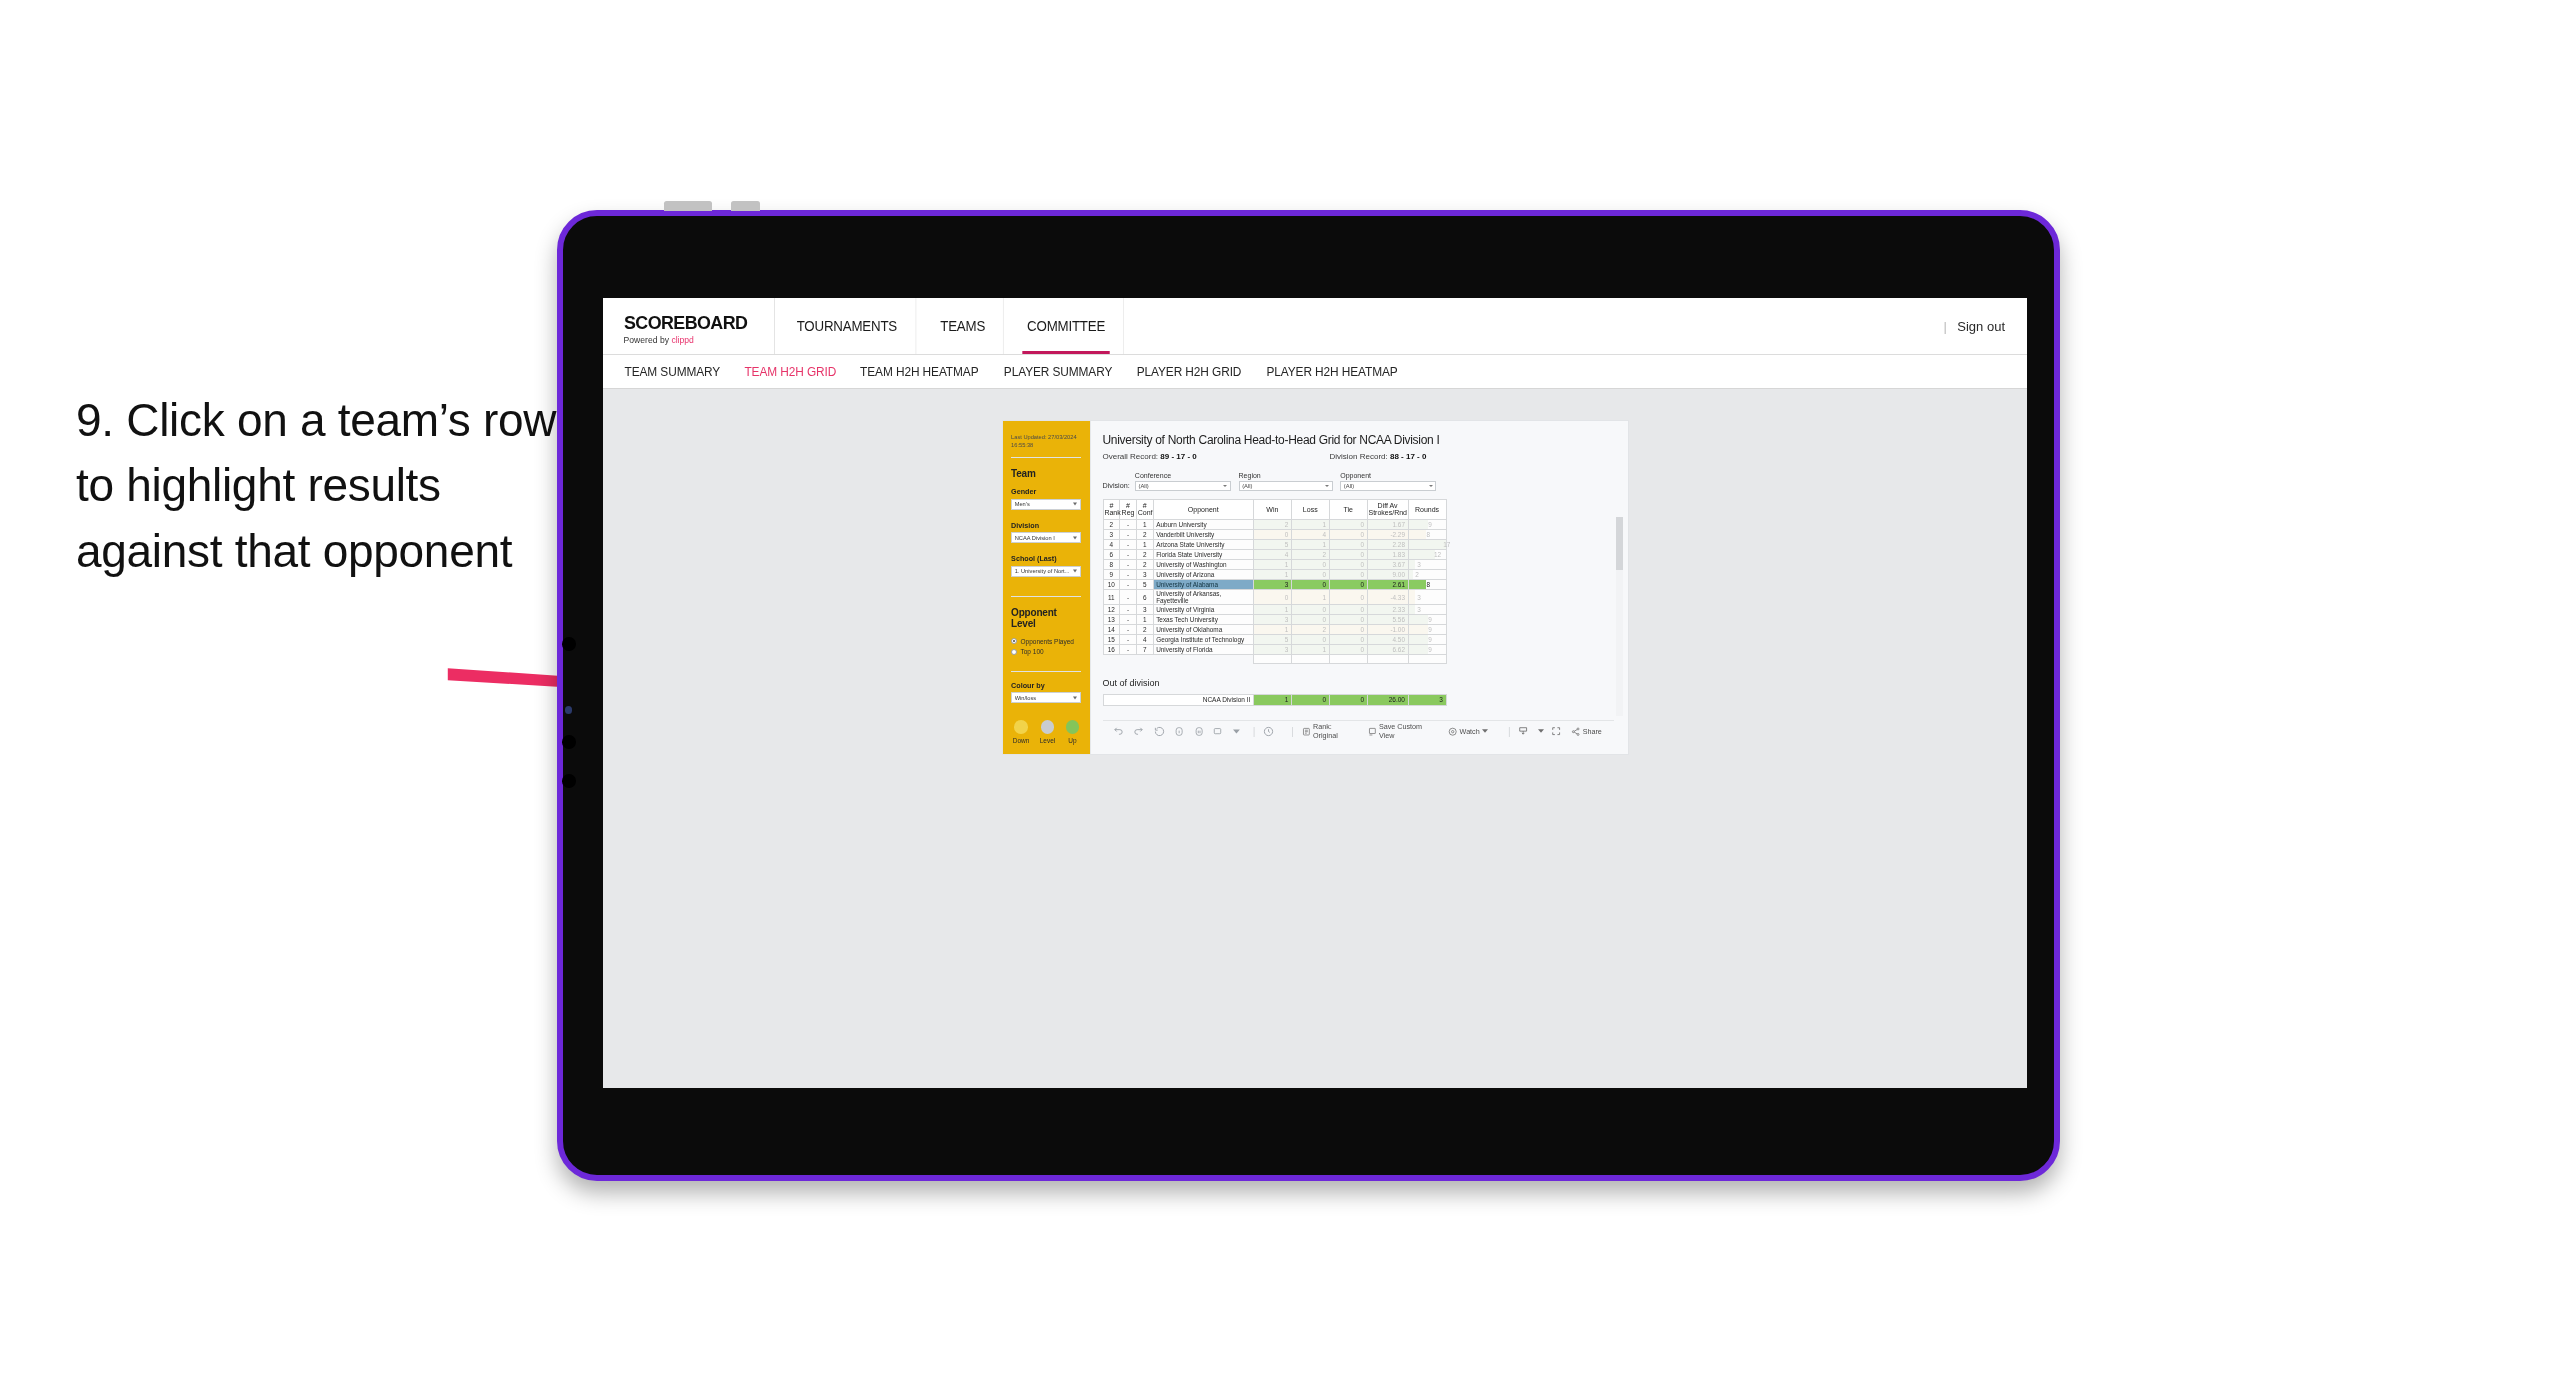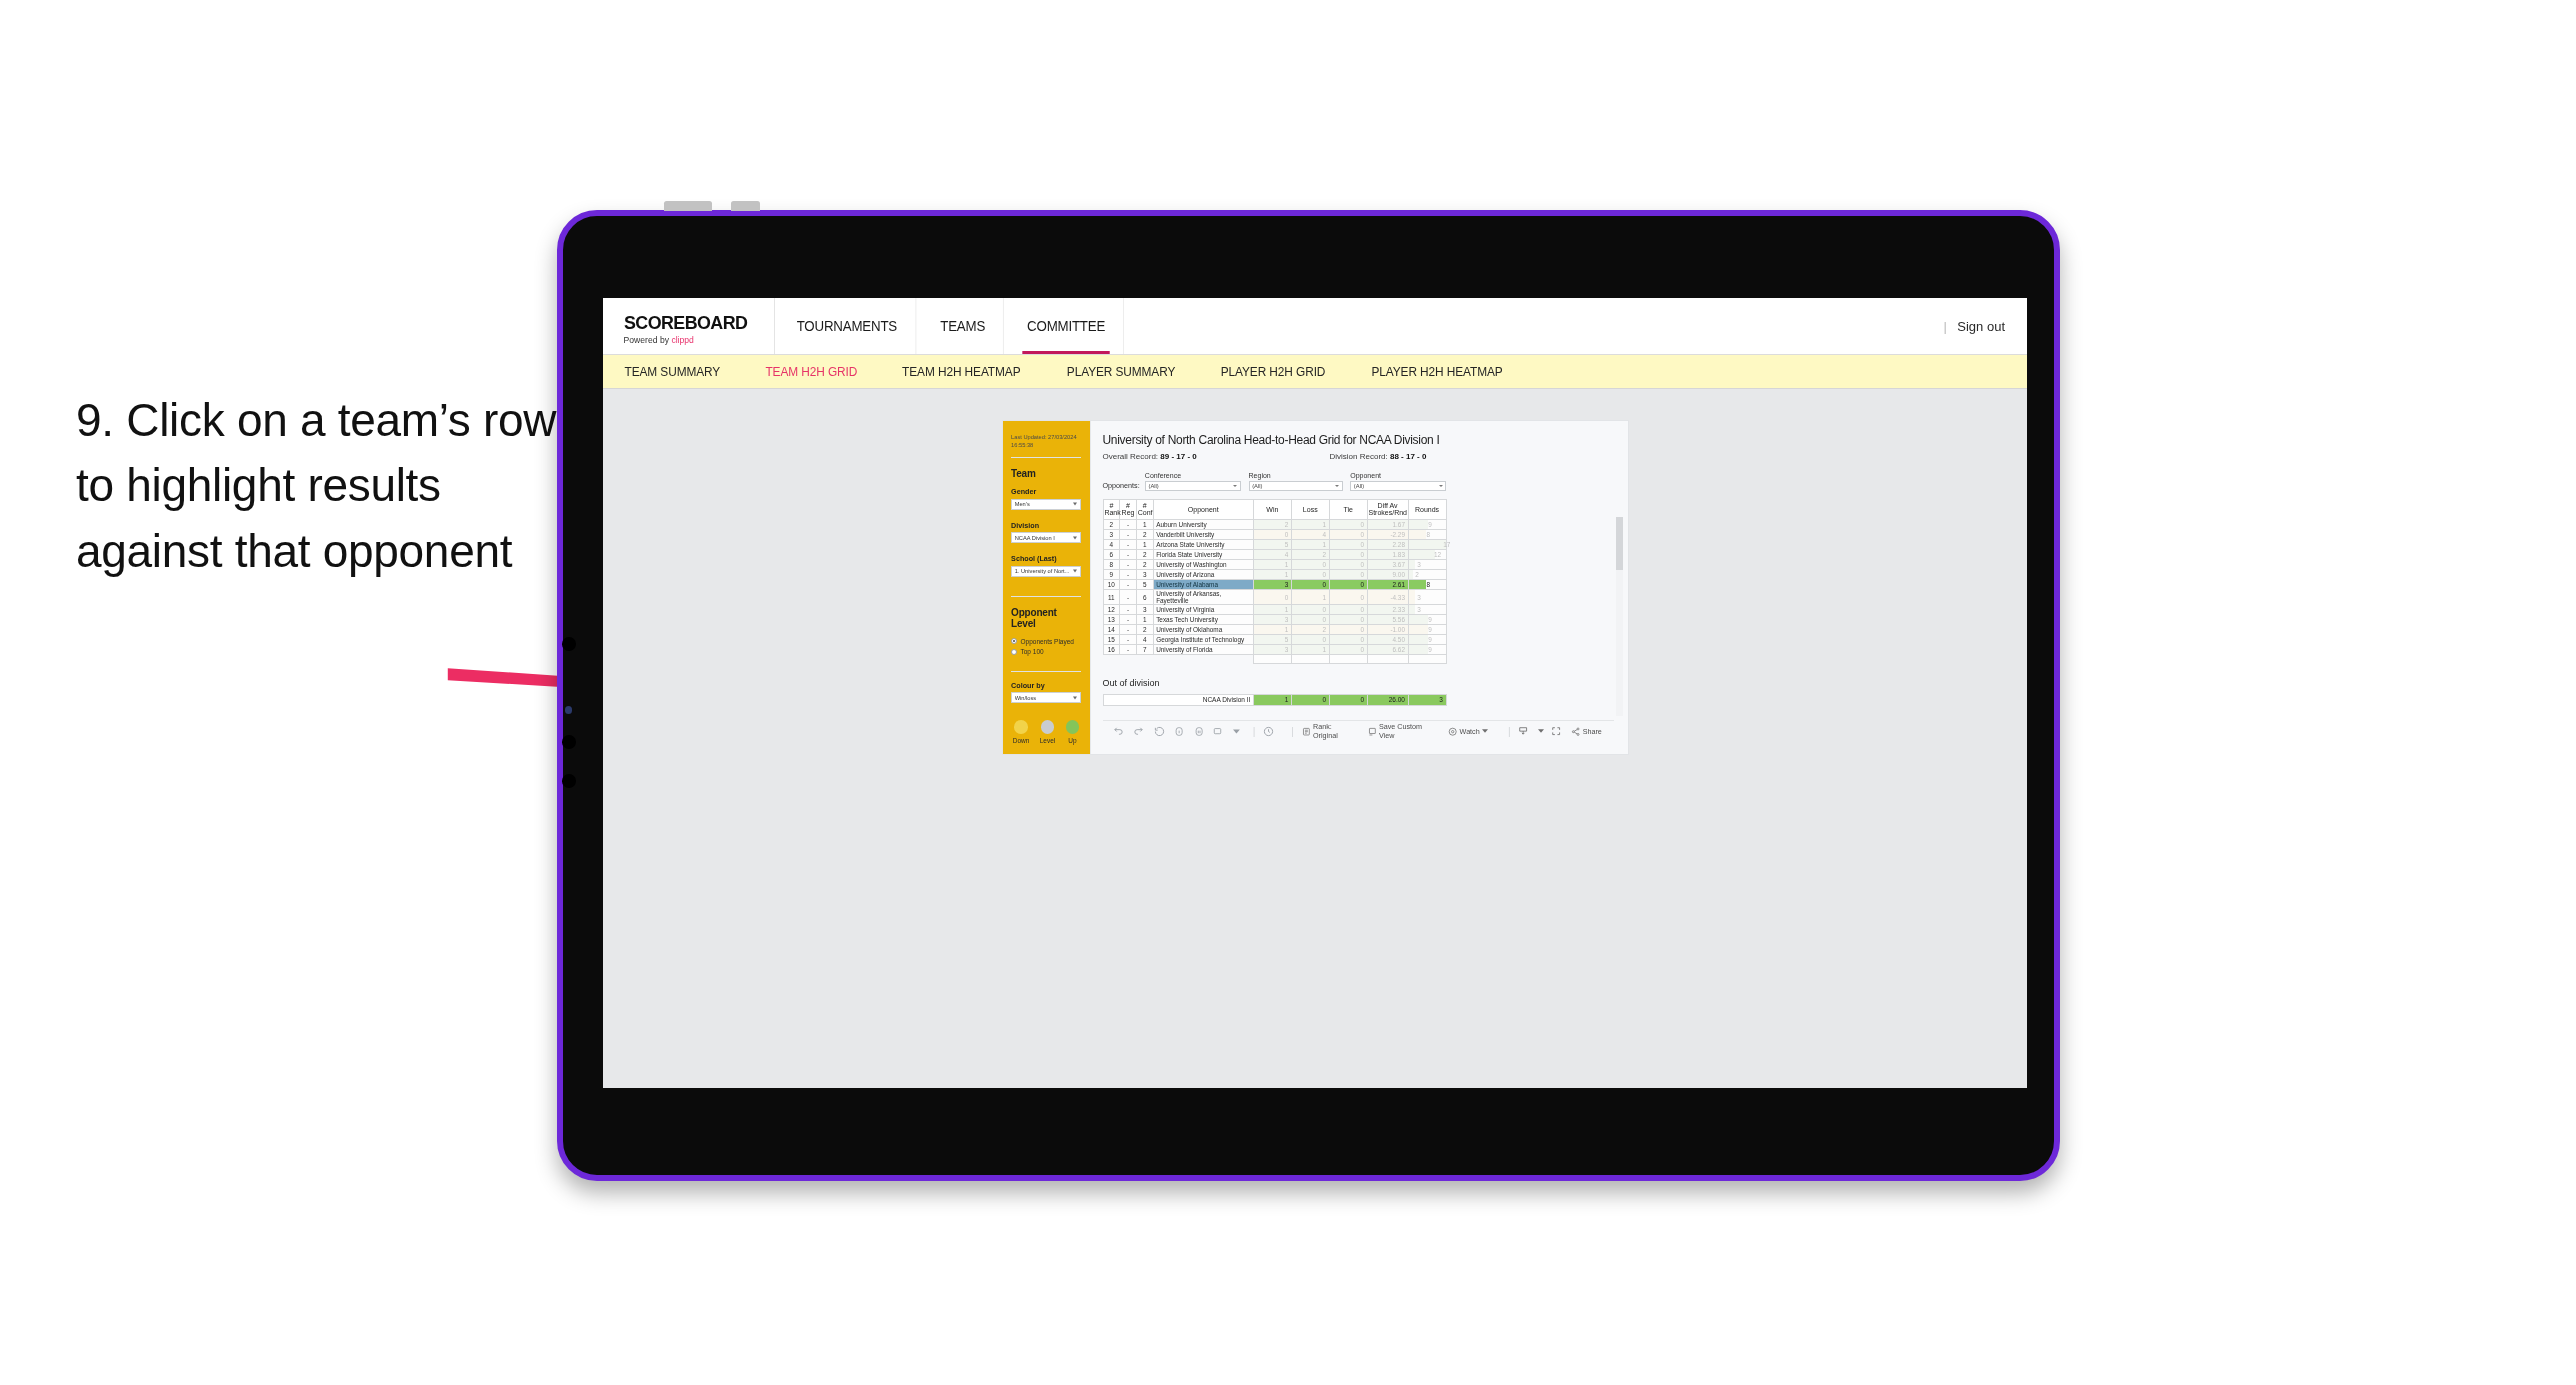--- a/index.html
+++ b/index.html
@@ -87,22 +87,22 @@
   }
   .nav-top .item.active::after {
     content:""; position:absolute; left:12%; right:12%; bottom:0; height:3.4px; background:#c2185b;
   }
   .header-right { margin-left:auto; display:flex; align-items:center; padding-right:22px; gap:10.3px;
                   font-size:13px; color:#2a2a2a; }
   .header-right .bar { color:#bbb; }
 
   
   .subnav {
-    height: 34px; background:#fef9c3; display:flex; align-items:center;
-    padding-left: 19px; gap: 40px;
+    height: 34px; background:#ffffff; display:flex; align-items:center;
+    padding-left: 19px; gap: 19px;
     border-bottom:0.9px solid #d6d6d6;
   }
   .subnav .s-item {
     font-size: 12.5px; color:#252525; letter-spacing:-0.1px; transform: scaleX(0.95);
   }
   .subnav .s-item.active { color:#e63368; }
 
   
   .board-wrap { padding: 31px 0 0 0; display:flex; justify-content:center; }
   .board {
@@ -315,21 +315,21 @@
                 <span>Overall Record:</span>
                 <b>89 - 17 - 0</b>
               </div>
               <div>
                 <span>Division Record:</span>
                 <b>88 - 17 - 0</b>
               </div>
             </div>
 
             <div class="filters">
-              <div class="lbl-opp">Opponents:</div>
+              <div class="lbl-opp">Division:</div>
               <div class="fgroup">
                 <div class="fl">Conference</div>
                 <div class="fsel w1">
                   <span>(All)</span>
                   <span class="car"></span>
                 </div>
               </div>
               <div class="fgroup">
                 <div class="fl">Region</div>
                 <div class="fsel w2">

